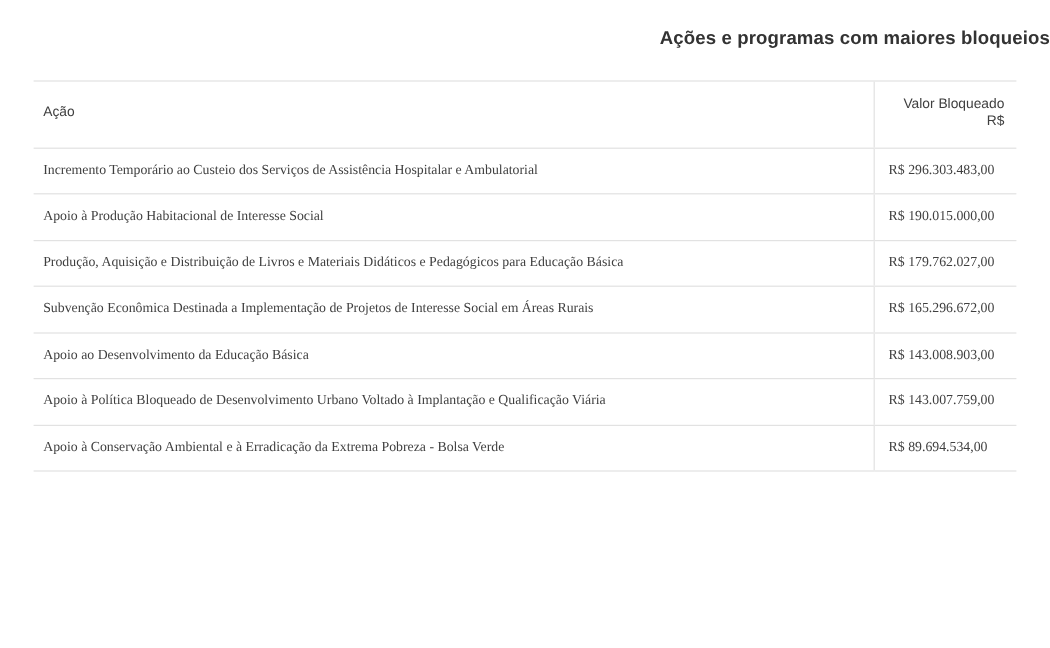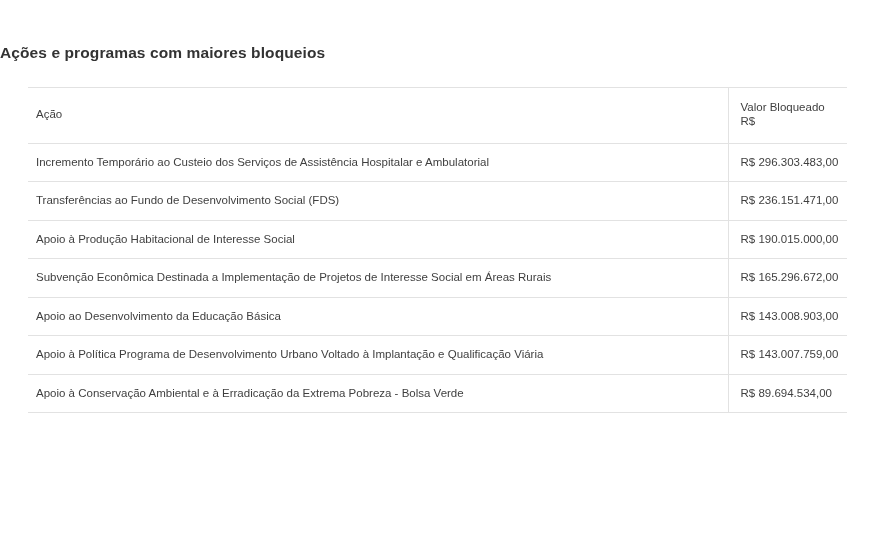--- a/index.html
+++ b/index.html
@@ -15,25 +15,25 @@
     overflow: hidden;
   }
   .page {
     position: relative;
     width: 875px;
     height: 540px;
     box-sizing: border-box;
     padding: 0;
   }
   .title {
-    text-align: left;
+    text-align: right;
     font-size: 15.5px;
     font-weight: bold;
     color: #333333;
-    padding-top: 44px;
+    padding-top: 24px;
     padding-bottom: 0;
     letter-spacing: 0.1px;
   }
   .table-wrap {
     margin: 25px 28px 0 28px;
     border-top: 1px solid #e2e2e2;
   }
   table.data {
     width: 100%;
     border-collapse: collapse;
@@ -51,28 +51,30 @@
     line-height: 1.35;
   }
   table.data th {
     padding: 12px 10px 14px 8px;
     font-size: 11.5px;
     color: #3f3f3f;
   }
   table.data td {
     padding: 11px 10px 11px 8px;
     height: 12px;
+    font-family: Liberation Serif, serif;
   }
   table.data th.val, table.data td.val {
     border-left: 1px solid #e2e2e2;
     padding-left: 12px;
     white-space: nowrap;
   }
   table.data th.val {
     line-height: 1.25;
+    text-align: right;
   }
   .val-head-line2 { display: block; }
 </style>
 </head>
 <body>
 
 <div class="page">
 
   <div class="title">Ações e programas com maiores bloqueios</div>
 
@@ -90,37 +92,37 @@
             <span class="val-head-line2">R$</span>
           </th>
         </tr>
       </thead>
       <tbody>
         <tr>
           <td class="act">Incremento Temporário ao Custeio dos Serviços de Assistência Hospitalar e Ambulatorial</td>
           <td class="val">R$ 296.303.483,00</td>
         </tr>
         <tr>
-          <td class="act">Transferências ao Fundo de Desenvolvimento Social (FDS)</td>
-          <td class="val">R$ 236.151.471,00</td>
+          <td class="act">Apoio à Produção Habitacional de Interesse Social</td>
+          <td class="val">R$ 190.015.000,00</td>
         </tr>
         <tr>
-          <td class="act">Apoio à Produção Habitacional de Interesse Social</td>
-          <td class="val">R$ 190.015.000,00</td>
+          <td class="act">Produção, Aquisição e Distribuição de Livros e Materiais Didáticos e Pedagógicos para Educação Básica</td>
+          <td class="val">R$ 179.762.027,00</td>
         </tr>
         <tr>
           <td class="act">Subvenção Econômica Destinada a Implementação de Projetos de Interesse Social em Áreas Rurais</td>
           <td class="val">R$ 165.296.672,00</td>
         </tr>
         <tr>
           <td class="act">Apoio ao Desenvolvimento da Educação Básica</td>
           <td class="val">R$ 143.008.903,00</td>
         </tr>
         <tr>
-          <td class="act">Apoio à Política Programa de Desenvolvimento Urbano Voltado à Implantação e Qualificação Viária</td>
+          <td class="act">Apoio à Política Bloqueado de Desenvolvimento Urbano Voltado à Implantação e Qualificação Viária</td>
           <td class="val">R$ 143.007.759,00</td>
         </tr>
         <tr>
           <td class="act">Apoio à Conservação Ambiental e à Erradicação da Extrema Pobreza - Bolsa Verde</td>
           <td class="val">R$ 89.694.534,00</td>
         </tr>
       </tbody>
     </table>
   </div>
 

